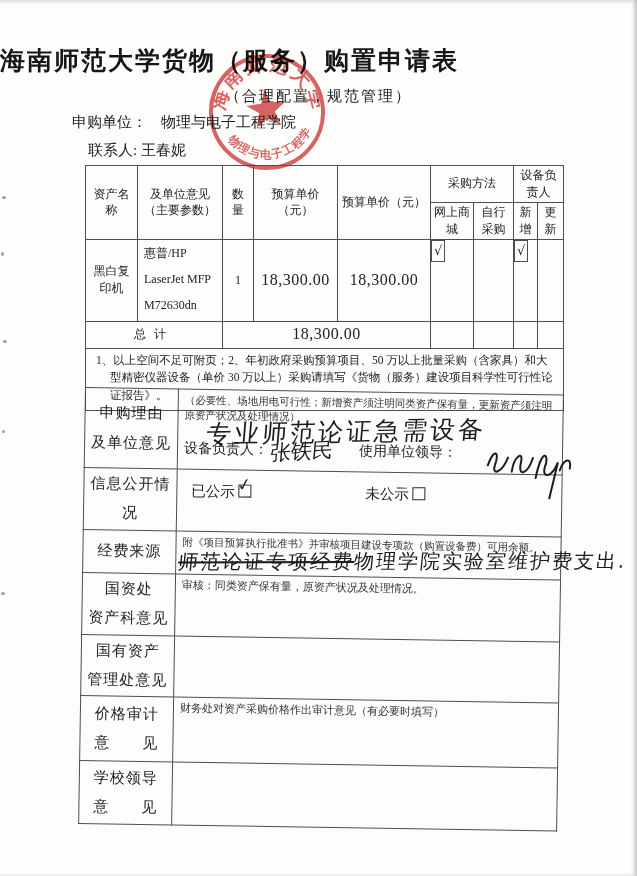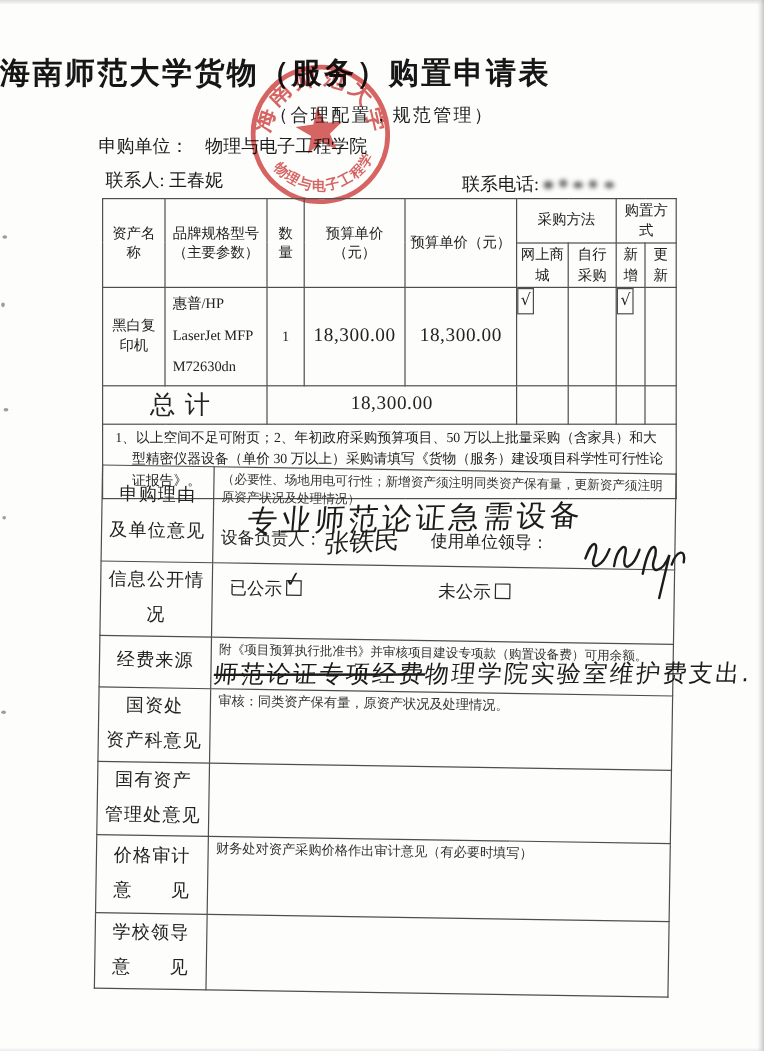--- a/index.html
+++ b/index.html
@@ -17,21 +17,21 @@
     background:linear-gradient(rgba(255,255,255,0),#d5d5d5);opacity:.5;}
   .speck{position:absolute;background:#4d4d4d;border-radius:50%;opacity:.55;}
 
   
   .title{position:absolute;left:0;top:44px;width:100%;text-align:left;
     font-family:"Liberation Sans",sans-serif;font-weight:bold;
     font-size:25px;letter-spacing:2px;color:#161616;}
   .subtitle{position:absolute;left:0;top:87px;width:100%;text-align:center;
     font-size:15px;letter-spacing:2px;color:#222;}
   .meta{position:absolute;font-size:15px;color:#1c1c1c;white-space:nowrap;}
-  .m-unit{left:82px;top:113px;}
+  .m-unit{left:72px;top:113px;}
   .m-unit .val{margin-left:14px;}
   .m-date{left:392px;top:114px;letter-spacing:1px;}
   .m-contact{left:88px;top:141px;}
   .m-phone{left:385px;top:144px;}
   .smudge{display:inline-block;width:62px;height:13px;margin-left:3px;vertical-align:-2px;
     background:
       radial-gradient(ellipse 7px 6px at 8% 55%, #474747 35%, rgba(0,0,0,0) 75%),
       radial-gradient(ellipse 6px 6px at 28% 45%, #555 35%, rgba(0,0,0,0) 75%),
       radial-gradient(ellipse 7px 5px at 48% 55%, #4a4a4a 35%, rgba(0,0,0,0) 75%),
       radial-gradient(ellipse 6px 6px at 68% 50%, #585858 35%, rgba(0,0,0,0) 75%),
@@ -45,21 +45,21 @@
   
   table{border-collapse:collapse;table-layout:fixed;}
   .t1{position:absolute;left:85px;top:165px;width:478px;}
   .t2{position:absolute;left:85px;top:387px;width:478px;
     transform:rotate(0.9deg);transform-origin:0 0;}
   td,th{border:1px solid #4e4e4e;font-weight:normal;padding:1px 2px;
     font-size:12px;line-height:1.4;text-align:center;vertical-align:middle;
     color:#222;overflow:visible;}
   .pre{white-space:pre-line;}
   .brand-cell{text-align:left;padding-left:6px;line-height:2.15;font-size:12px;}
-  .total-label{font-size:21px;letter-spacing:8px;}
+  .total-label{font-size:12px;letter-spacing:8px;}
   .amount{font-size:16px;letter-spacing:.5px;}
   .tick{font-size:13px;}
   .note-cell{text-align:left;font-size:11.5px;line-height:1.55;
     padding:3px 8px 5px 24px;text-indent:-14px;}
   .lbl{font-size:15px;line-height:1.95;letter-spacing:1px;white-space:pre-line;}
   .content{position:relative;text-align:left;vertical-align:top;padding:3px 6px;}
   .hint{font-size:10.5px;line-height:1.45;color:#333;text-align:left;}
 
   
   .hw{font-family:"DejaVu Sans",sans-serif;color:#1b1b1b;
@@ -96,23 +96,20 @@
   <div class="speck" style="left:1px;top:592px;width:4px;height:3px;"></div>
 
   <div class="title">海南师范大学货物（服务）购置申请表</div>
   <div class="subtitle">（合理配置，规范管理）</div>
 
   <div class="meta m-unit">
     <span>申购单位：</span><span class="val">物理与电子工程学院</span>
   </div>
   <div class="meta m-contact">
     <span>联系人: </span><span>王春妮</span>
-  </div>
-  <div class="meta m-phone">
-    <span>联系电话:</span><span class="smudge"></span>
   </div>
 
   <svg class="stamp" viewBox="0 0 158 158">
     <defs>
       <path id="arcTop" d="M 37,79 A 42,42 0 1 1 121,79"></path>
       <path id="arcBot" d="M 36,100 A 49,49 0 0 0 122,100"></path>
     </defs>
     <circle cx="79" cy="79" r="56" fill="none" stroke="#cf4341" stroke-width="4"></circle>
     <polygon fill="#cf4341" points="79,56 83.9,70.1 98.8,70.4 86.9,79.4 91.3,93.7 79,85.1 66.7,93.7 71.1,79.4 59.2,70.4 74.1,70.1"></polygon>
     <text fill="#cf4341" font-size="19" font-family="Liberation Sans, sans-serif" font-weight="bold" letter-spacing="3">
@@ -132,28 +129,28 @@
         <col style="width:93px">
         <col style="width:43px">
       <col style="width:40px">
         <col style="width:24px">
         <col style="width:26px">
     </colgroup>
     <tbody>
         <tr style="height:26px">
       <th rowspan="2" class="pre">资产名
 称</th>
-      <th rowspan="2">品牌规格型号（主要参数）</th>
+      <th rowspan="2">及单位意见（主要参数）</th>
       <th rowspan="2" class="pre">数
 量</th>
       <th rowspan="2" class="pre">预算单价
 （元）</th>
       <th rowspan="2">预算单价（元）</th>
       <th colspan="2">采购方法</th>
-      <th colspan="2">购置方式</th>
+      <th colspan="2">设备负责人</th>
     </tr>
     <tr style="height:37px">
       <th>网上商城</th>
       <th>自行采购</th>
       <th>新增</th>
       <th>更新</th>
     </tr>
     <tr style="height:82px">
       <td class="pre">黑白复
 印机</td>

